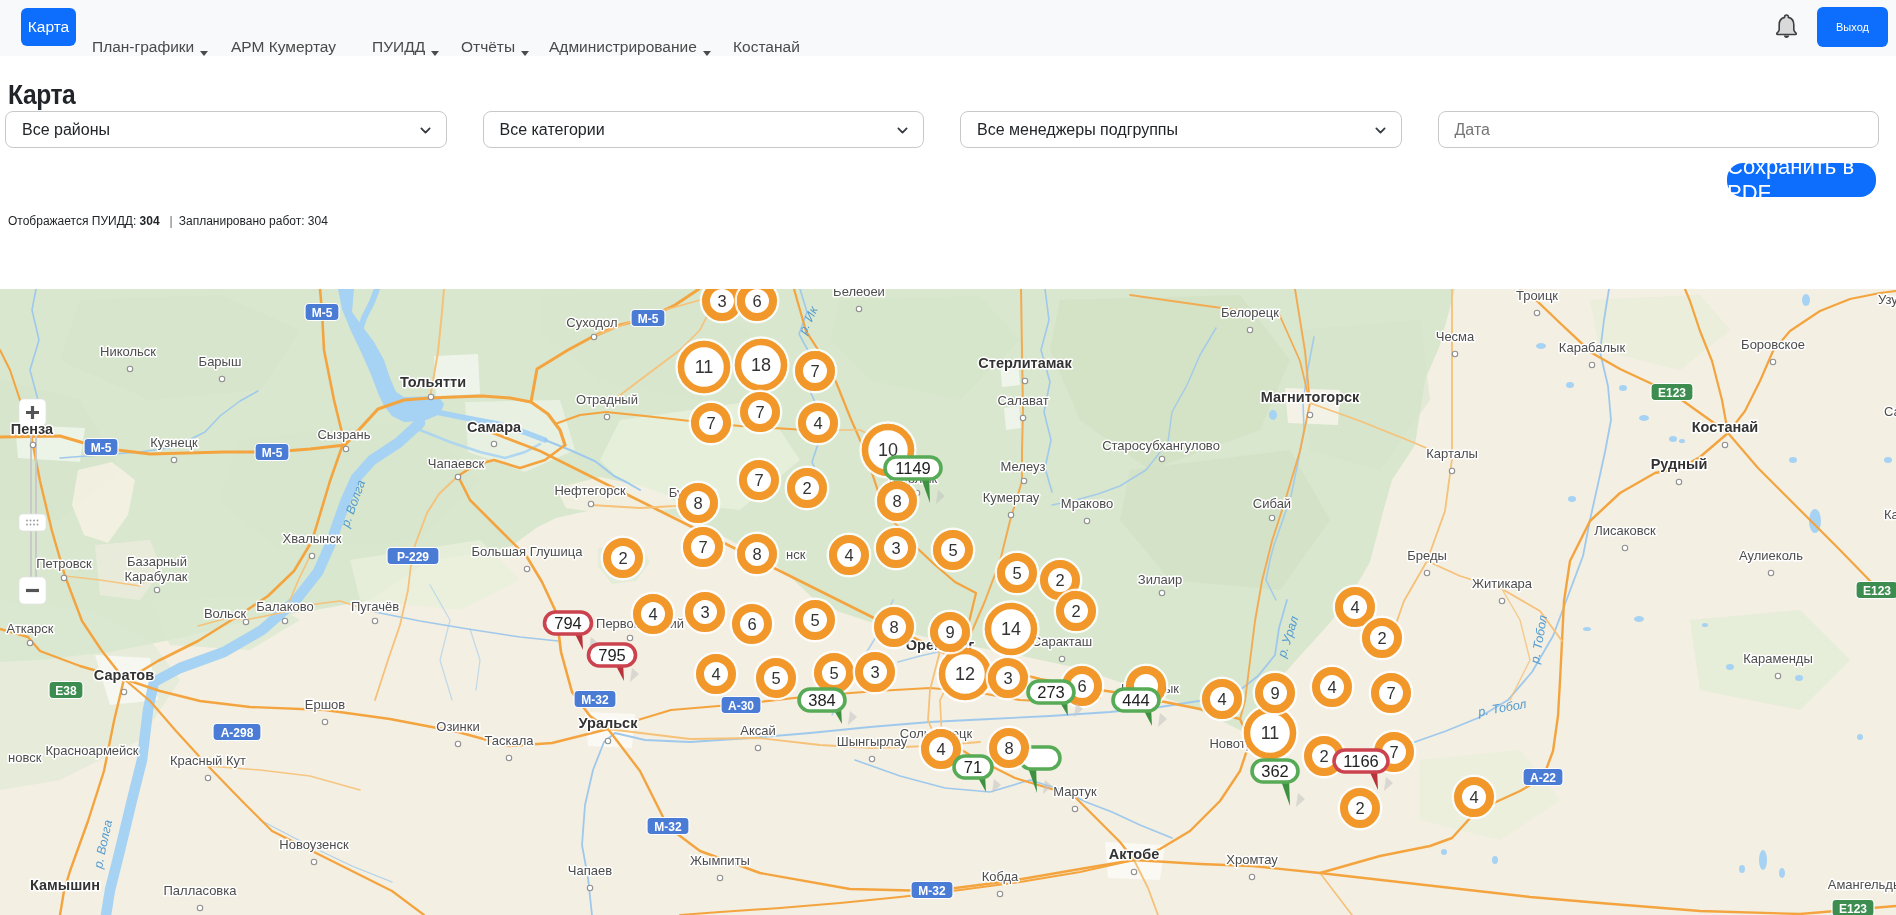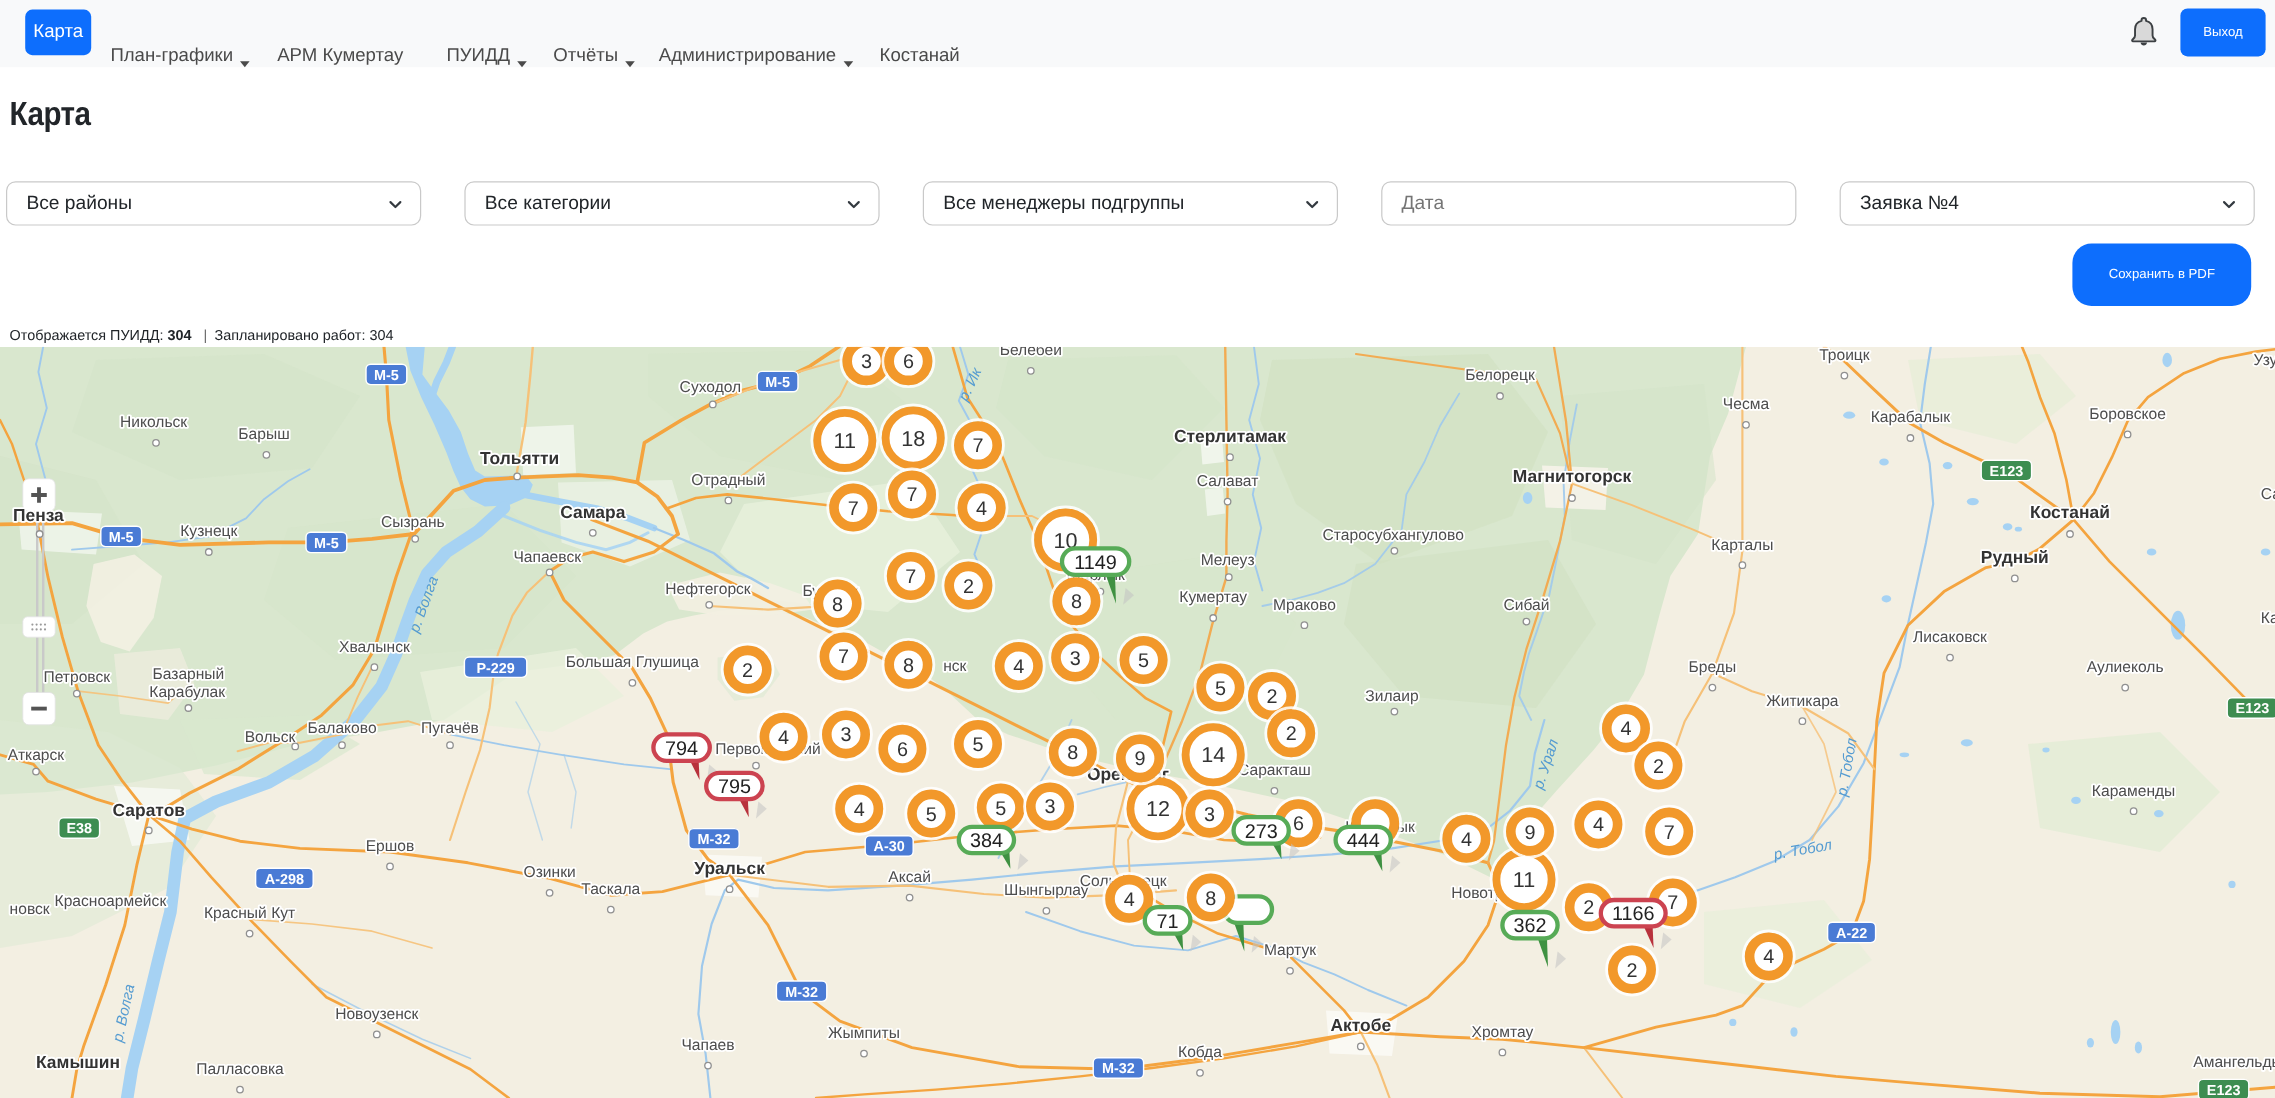--- a/index.html
+++ b/index.html
@@ -3,26 +3,26 @@
 *{margin:0;padding:0;box-sizing:border-box}
 body{font-family:"Liberation Sans",sans-serif;width:1896px;height:915px;overflow:hidden;background:#fff}
 .nav{height:56px;background:#f8f9fa;position:relative}
 .btn-karta{position:absolute;left:21px;top:8px;width:55px;height:38px;background:#0d6efd;color:#fff;border-radius:6px;font-size:15.5px;display:flex;align-items:center;justify-content:center}
 .nl{position:absolute;top:0;height:56px;display:flex;align-items:flex-end;color:#4a4a4a;font-size:15.5px;white-space:nowrap}
 .caret{display:inline-block;width:0;height:0;border-left:4.5px solid transparent;border-right:4.5px solid transparent;border-top:5px solid #4a4a4a;margin-left:6px;margin-top:3px}
 .bell{position:absolute;left:1774px;top:13px}
 .btn-exit{position:absolute;left:1817px;top:7px;width:71px;height:40px;background:#0d6efd;color:#fff;border-radius:6px;font-size:11px;display:flex;align-items:center;justify-content:center}
 .h2{font-size:28px;font-weight:700;color:#212529;padding:23px 0 0 8px}
 .h2 span{display:inline-block;transform:scaleX(.88);transform-origin:0 0;letter-spacing:-0.5px}
-.filters{display:flex;gap:36px;padding:0 17px 0 5px;margin-top:40px}
+.filters{display:flex;gap:36px;padding:0 17px 0 5px;}
 .filters>div{flex:1;height:37px;border:1px solid #c9c9c9;border-radius:8px;background:#fff;display:flex;align-items:center;padding:0 16px;font-size:16px;color:#212529;position:relative}
 .filters .ph{color:#757575}
 .chev{position:absolute;right:15px;top:13px;width:11px;height:11px}
 .pdfrow{display:flex;justify-content:flex-end;padding-right:20px;margin-top:15px}
-.btn-pdf{background:#0d6efd;color:#fff;border-radius:16px;font-size:11px;width:149px;height:52px;display:flex;align-items:center;justify-content:center}
+.btn-pdf{background:#0d6efd;color:#fff;border-radius:16px;font-size:22px;width:149px;height:34px;display:flex;align-items:center;justify-content:center}
 .status{font-size:12px;color:#212529;padding-left:8px;margin-top:17px}
 .status .sep{color:#6a6a6a;margin:0 6px 0 10px}
 .mapwrap{position:absolute;left:0;top:289px;width:1896px;height:626px;overflow:hidden}
 </style></head>
 <body>
 <div class="nav">
   <div class="btn-karta">Карта</div>
   <div class="nl" style="left:92px">План-графики<span class="caret"></span></div>
   <div class="nl" style="left:231px">АРМ Кумертау</div>
   <div class="nl" style="left:372px">ПУИДД<span class="caret"></span></div>
@@ -40,23 +40,20 @@
   <div>Все районы<svg class="chev" viewBox="0 0 16 16">
         <path d="M2 5 L8 11 L14 5" fill="none" stroke="#343a40" stroke-width="2.6" stroke-linecap="round" stroke-linejoin="round"></path>
       </svg></div>
   <div>Все категории<svg class="chev" viewBox="0 0 16 16">
         <path d="M2 5 L8 11 L14 5" fill="none" stroke="#343a40" stroke-width="2.6" stroke-linecap="round" stroke-linejoin="round"></path>
       </svg></div>
   <div>Все менеджеры подгруппы<svg class="chev" viewBox="0 0 16 16">
         <path d="M2 5 L8 11 L14 5" fill="none" stroke="#343a40" stroke-width="2.6" stroke-linecap="round" stroke-linejoin="round"></path>
       </svg></div>
   <div class="ph">Дата</div>
-  <div>Заявка №4<svg class="chev" viewBox="0 0 16 16">
-        <path d="M2 5 L8 11 L14 5" fill="none" stroke="#343a40" stroke-width="2.6" stroke-linecap="round" stroke-linejoin="round"></path>
-      </svg></div>
 </div>
 <div class="pdfrow">
     <div class="btn-pdf">Сохранить в PDF</div>
   </div>
 <div class="status">Отображается ПУИДД: <b>304</b><span class="sep">|</span>Запланировано работ: 304</div>
 <div class="mapwrap">
 <svg width="1896" height="626" viewBox="0 0 1896 626" font-family="Liberation Sans,sans-serif">
 <rect width="1896" height="626" fill="#f3efe2"></rect>
 <polygon points="0,0 1455,0 1440,56 1425,91 1415,156 1392,191 1383,223 1370,273 1348,311 1328,336 1298,369 1268,403 1250,446 1205,424 1158,406 1078,379 1008,364 938,351 905,343 870,333 840,323 815,311 787,285 759,264 735,254 714,242 694,235 670,225 646,220 622,218 600,220 578,224 556,229 536,239 512,257 488,263 460,267 430,271 370,311 310,322 250,331 180,349 110,363 40,371 0,373" fill="#d9e7ce"></polygon>
 <polygon points="80,11 220,6 300,41 260,101 150,111 60,71" fill="#d3e4c8" opacity="0.55"></polygon>

